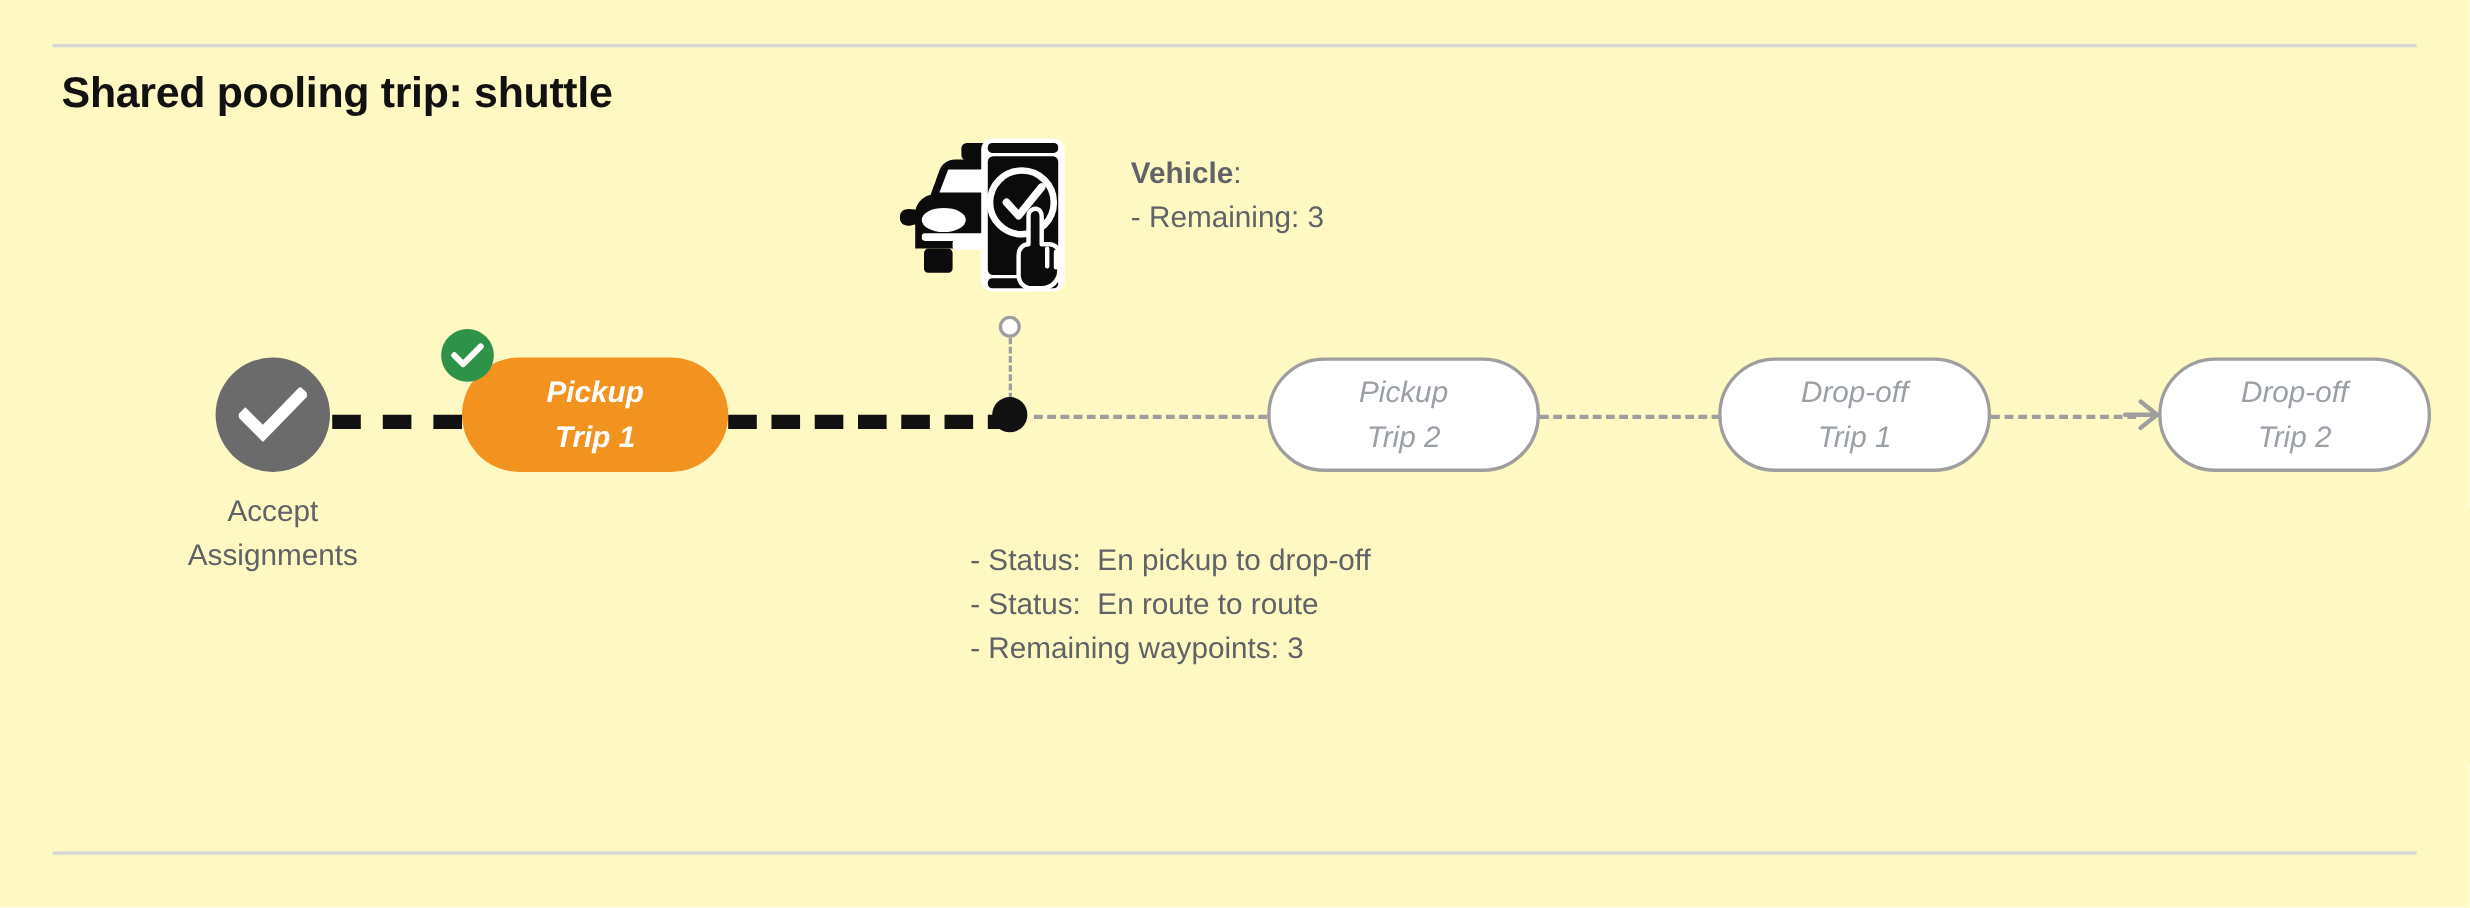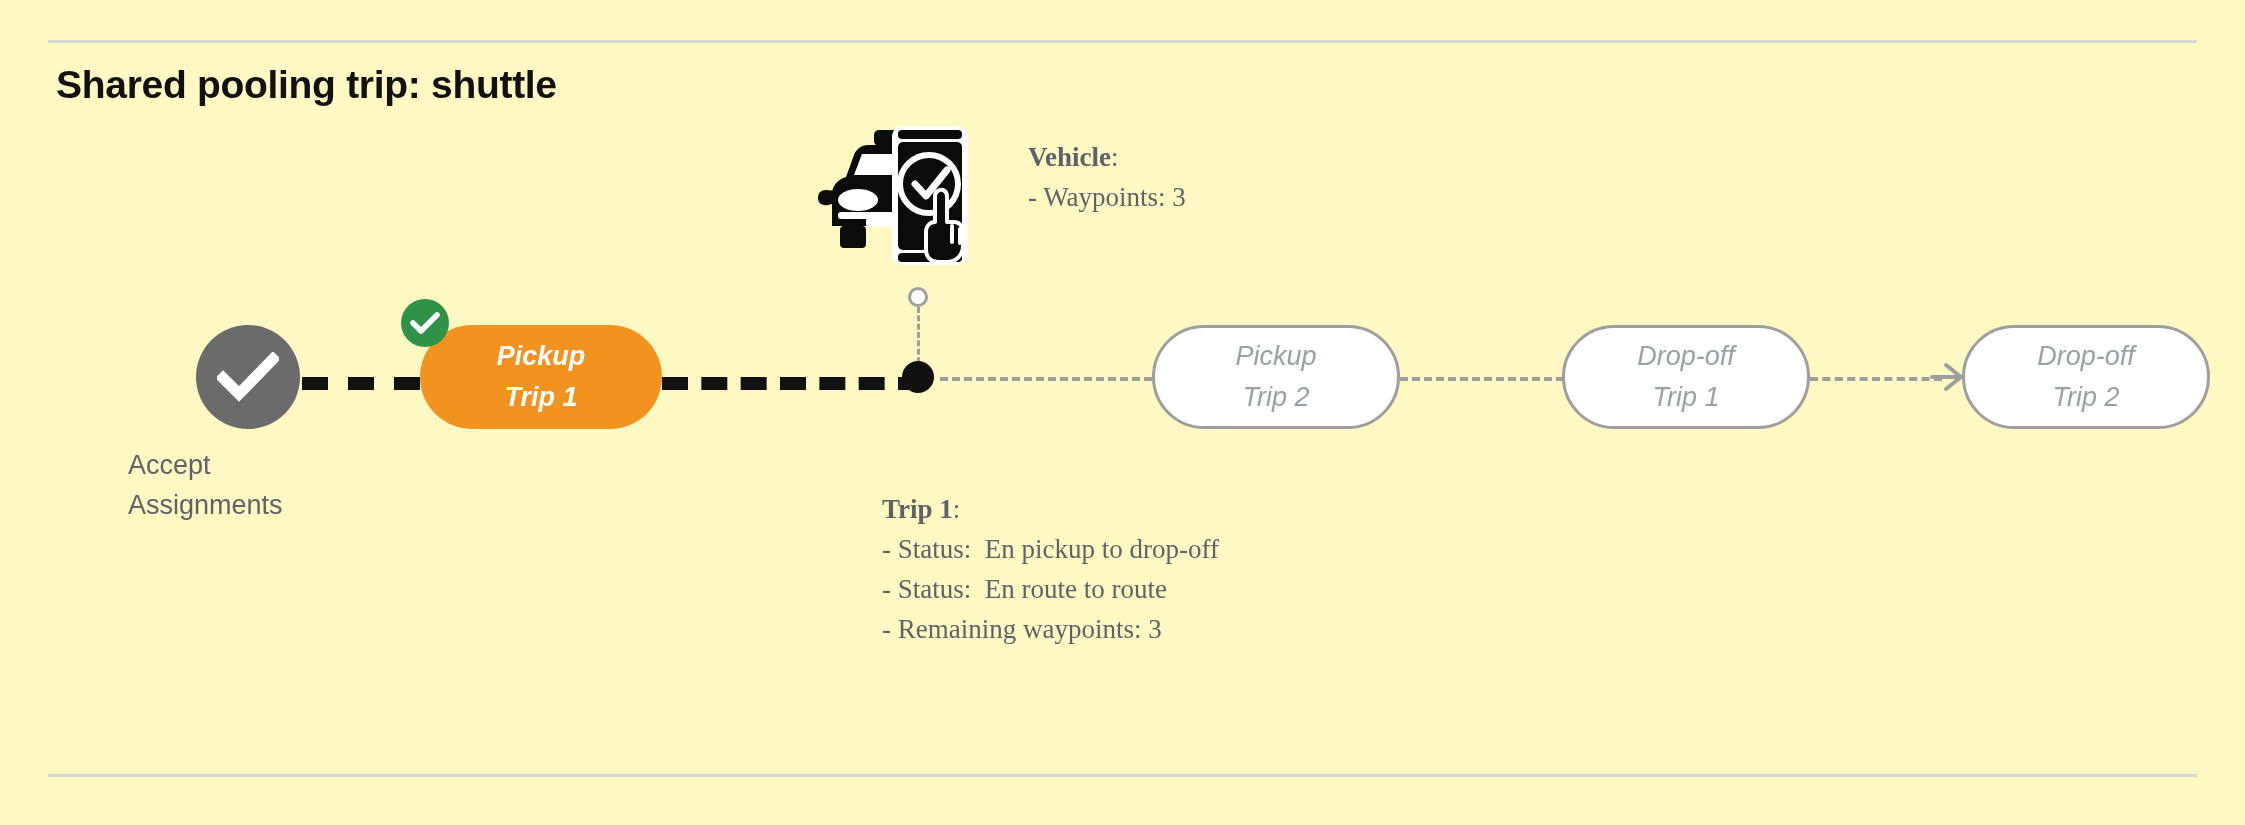--- a/index.html
+++ b/index.html
@@ -78,21 +78,21 @@
     display: flex;
     align-items: center;
     justify-content: center;
   }
   .accept-node svg { display: block; }
   .accept-label {
     position: absolute;
     left: 128px;
     top: 445px;
     width: 240px;
-    text-align: left;
+    text-align: center;
     font-size: 27px;
     line-height: 40px;
     color: #5f6368;
   }
 
   
   .pill {
     position: absolute;
     display: flex;
     flex-direction: column;
@@ -164,21 +164,20 @@
   }
   .vehicle-icon svg { display: block; width: 100%; height: 100%; }
 
   
   .info-block {
     position: absolute;
     font-size: 27px;
     line-height: 40px;
     color: #5f6368;
     white-space: nowrap;
-    font-family: Liberation Serif, serif;
   }
   .info-block .lbl { font-weight: bold; color: #5f6368; }
   .info-block .row { display: block; }
   .info-vehicle { left: 1028px; top: 137px; }
   .info-trips { left: 882px; top: 489px; }
 </style>
 </head>
 <body>
 
 <div id="page">
@@ -284,23 +283,22 @@
 
     <div class="pill pending" style="left:1962px; top:325px; width:248px; height:104px;">
       <span class="pill-line">Drop-off</span>
       <span class="pill-line">Trip 2</span>
     </div>
 
   </div>
 
   <div class="info-block info-vehicle">
     <span class="row"><span class="lbl">Vehicle</span><span>:</span></span>
-    <span class="row"><span>- Waypoints:</span>&nbsp;<span>3</span></span>
+    <span class="row"><span>- Remaining:</span>&nbsp;<span>3</span></span>
   </div>
 
   <div class="info-block info-trips">
-    <span class="row"><span class="lbl">Trip 1</span><span>:</span></span>
     <span class="row"><span>- Status:</span>&nbsp;&nbsp;<span>En pickup to drop-off</span></span>
     <span class="row"><span>- Status:</span>&nbsp;&nbsp;<span>En route to route</span></span>
     <span class="row"><span>- Remaining waypoints:</span>&nbsp;<span>3</span></span>
   </div>
 
 </div>
 
 </body></html>

